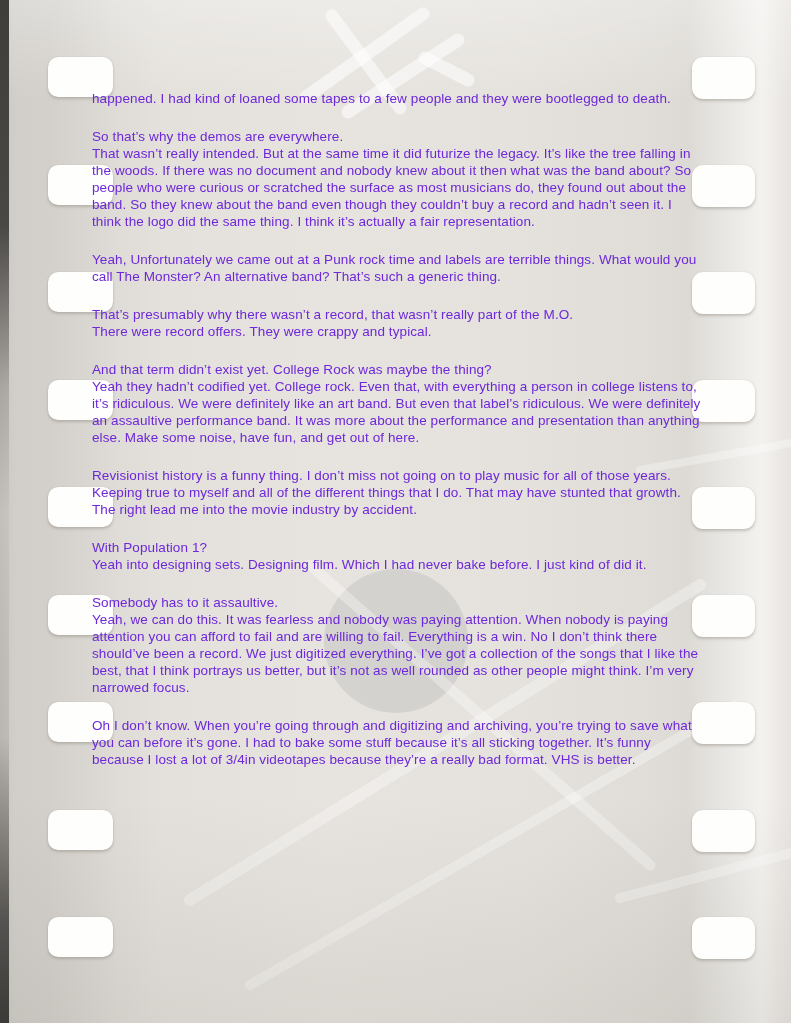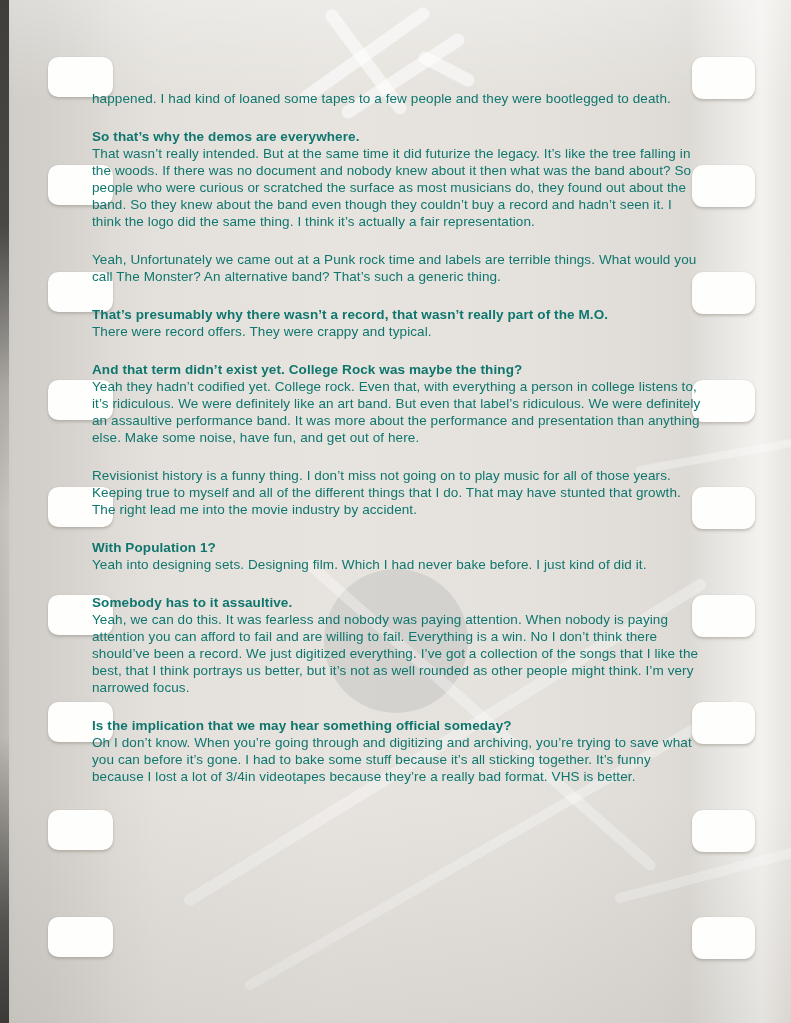--- a/index.html
+++ b/index.html
@@ -45,27 +45,27 @@
     box-shadow: 0 2px 3px rgba(122,114,102,0.35), 0 0 1px rgba(122,114,102,0.30);
   }
   .hole.left  { left: 48px;  width: 65px; height: 40px; }
   .hole.right { left: 692px; width: 63px; height: 42px; border-radius: 11px; }
 
   .bg-art { position: absolute; left: 0; top: 0; }
 
   
   .copy {
     position: absolute; left: 92px; top: 90px; width: 610px;
-    color: #0f766e;
+    color: #6d28d9;
     font-size: 13.5px; line-height: 17px;
     letter-spacing: 0.1px;
   }
   .copy p { margin: 0; }
   .qa-block { margin: 0 0 21px 0; }
-  .question { font-weight: bold; }
+  .question { font-weight: normal; }
 </style>
 </head>
 <body>
 
 <div class="film-base"></div>
 
 <svg class="bg-art" width="791" height="1023" viewBox="0 0 791 1023">
 
   <g stroke="rgba(255,255,255,0.55)" stroke-width="13" stroke-linecap="round" fill="none">
     <path d="M306,97 L423,14"></path>
@@ -140,16 +140,15 @@
     <p class="question">With Population 1?</p>
     <p class="answer">Yeah into designing sets. Designing film. Which I had never bake before. I just kind of did it.</p>
   </div>
 
   <div class="qa-block">
     <p class="question">Somebody has to it assaultive.</p>
     <p class="answer">Yeah, we can do this. It was fearless and nobody was paying attention. When nobody is paying attention you can afford to fail and are willing to fail. Everything is a win. No I don’t think there should’ve been a record. We just digitized everything. I’ve got a collection of the songs that I like the best, that I think portrays us better, but it’s not as well rounded as other people might think. I’m very narrowed focus.</p>
   </div>
 
   <div class="qa-block">
-    <p class="question">Is the implication that we may hear something official someday?</p>
     <p class="answer">Oh I don’t know. When you’re going through and digitizing and archiving, you’re trying to save what you can before it’s gone. I had to bake some stuff because it’s all sticking together.  It’s funny because I lost a lot of 3/4in videotapes because they’re a really bad format. VHS is better.</p>
   </div>
 </div>
 
 </body></html>

